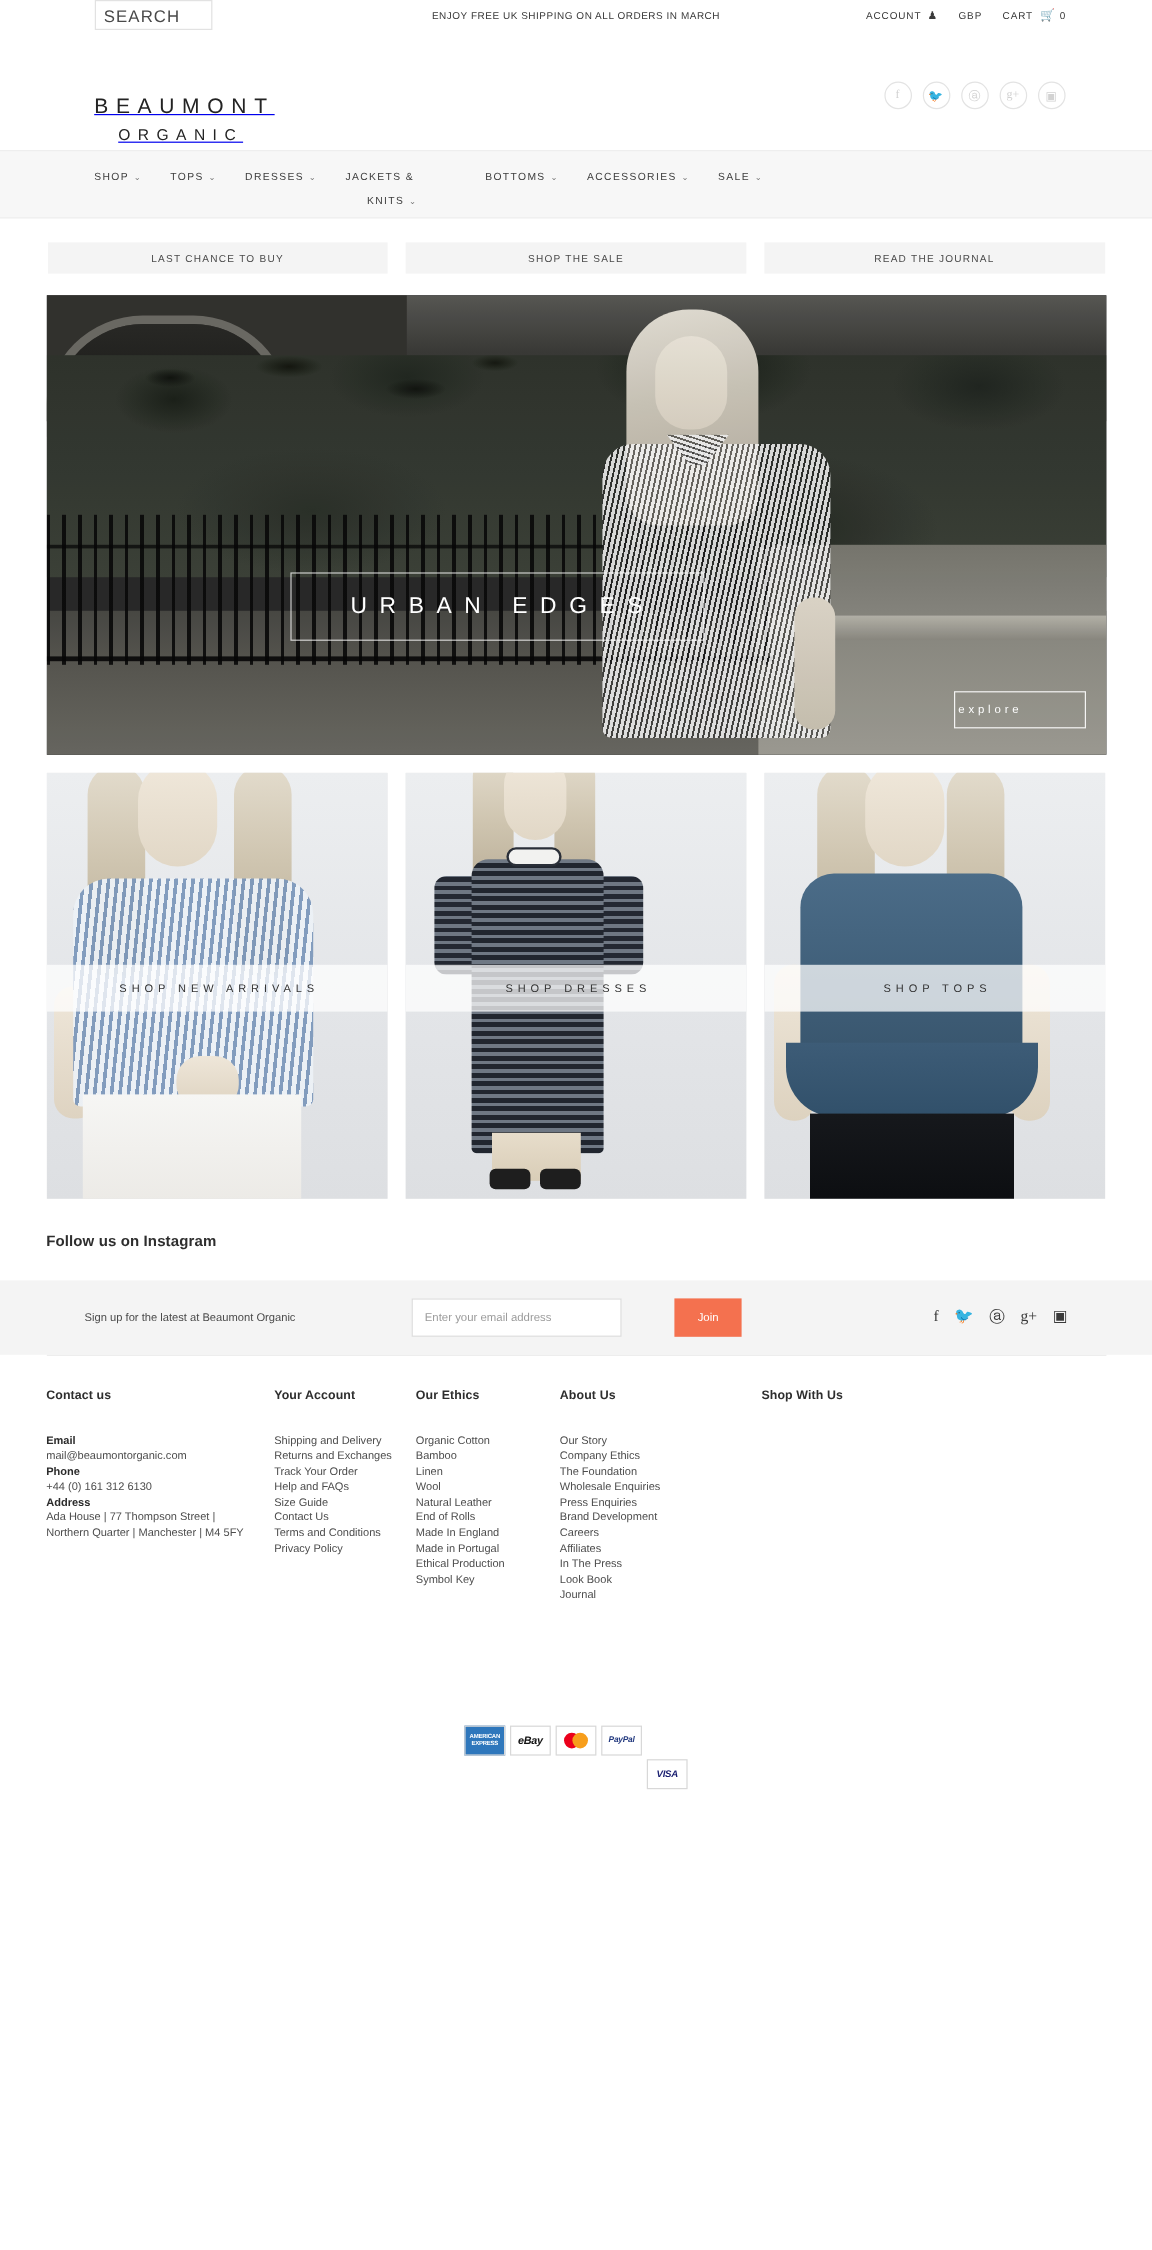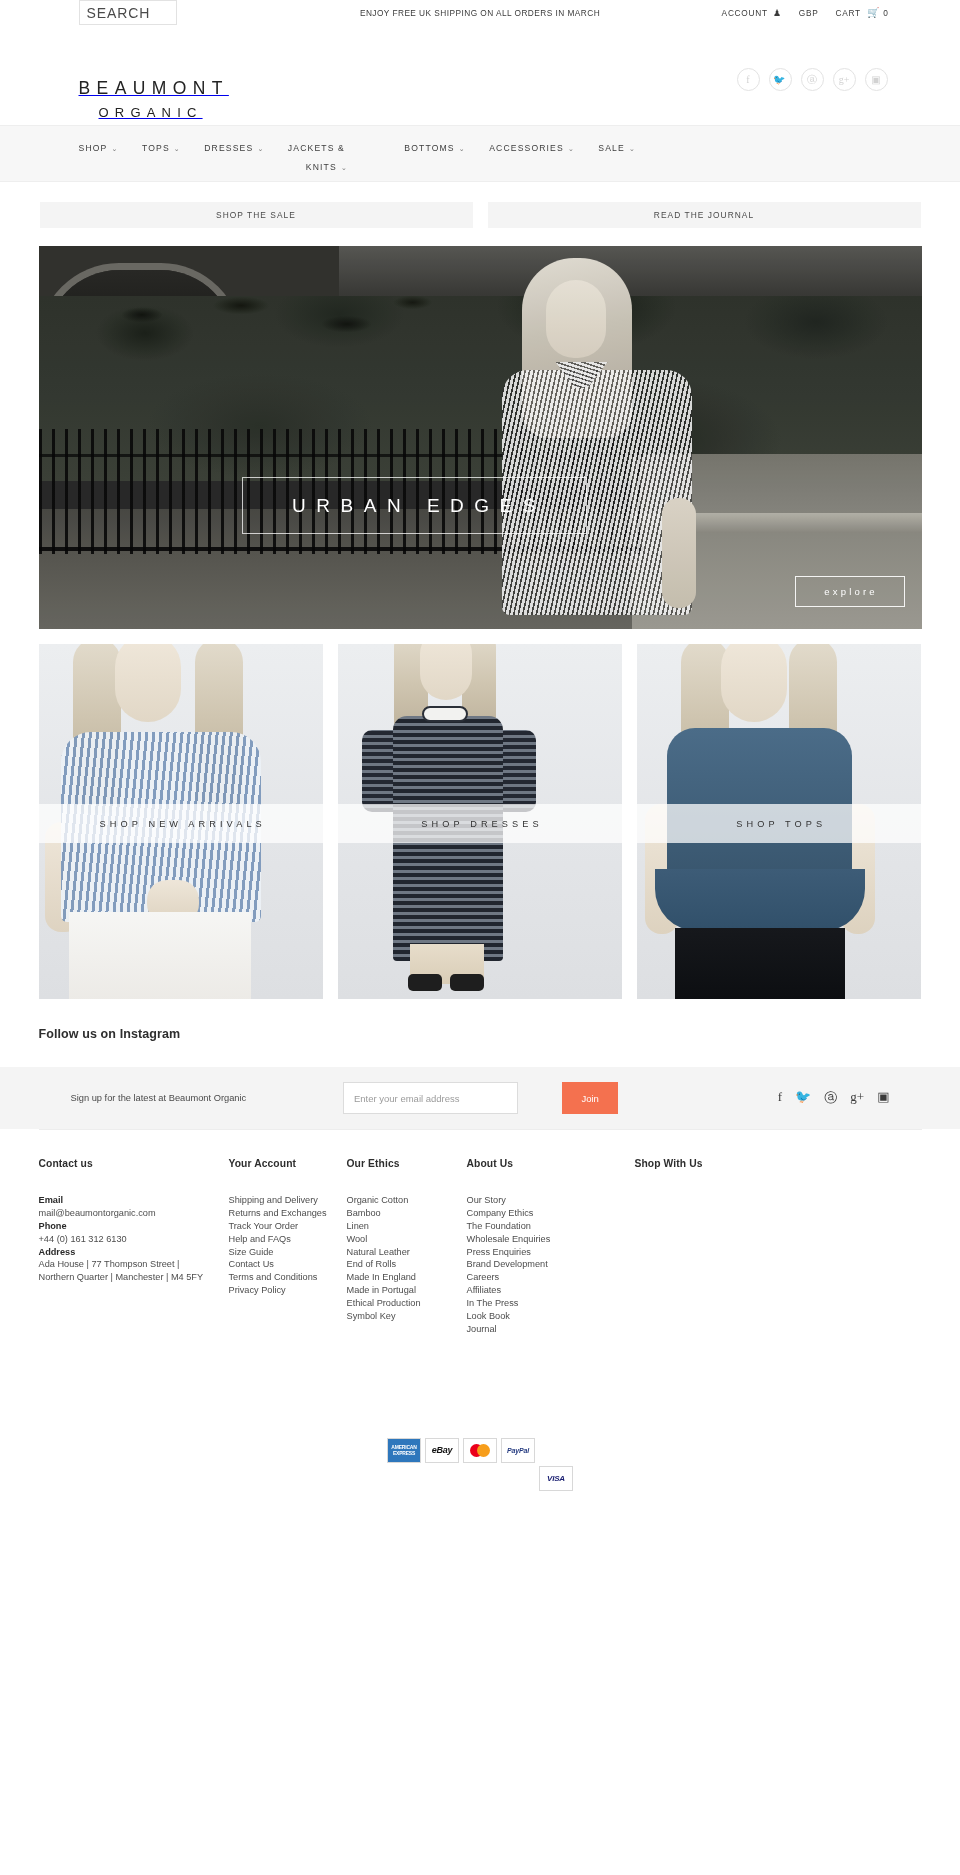--- a/index.html
+++ b/index.html
@@ -193,21 +193,21 @@
   }
   .hero-title span {
     font-size:19px; letter-spacing:10.5px; color:#ffffff;
     text-indent:10px; font-weight:300;
     font-family:"Liberation Sans", sans-serif;
   }
   .hero-explore {
     position:absolute; right:17px; bottom:22px;
     width:110px; height:31px;
     border:1px solid rgba(255,255,255,.9);
-    display:flex; align-items:center; justify-content:center;
+    display:flex; align-items:center; justify-content:flex-start;
     color:#fff; font-size:9.5px; letter-spacing:3.2px;
     text-decoration:none; text-indent:3px;
   }
 
   
   .tiles { display:flex; gap:15px; margin-top:15px; }
   .tile { position:relative; flex:1; height:355px; overflow:hidden; background:#e9eaec; }
   .tile-photo { position:absolute; inset:0; }
   .tp-bg { position:absolute; inset:0; background:linear-gradient(180deg,#eceef0 0%,#e3e5e8 55%,#dddfe2 100%); }
   .tp-hair-l, .tp-hair-r {
@@ -440,20 +440,23 @@
         <a href="#"><span>SALE</span><span class="car">⌄</span></a>
       </li>
     </ul>
   </div>
 </div>
 
 <div class="wrap">
 
   <div class="promo-row">
     <a class="promo-btn" href="#">
+        <span>LAST CHANCE TO BUY</span>
+      </a>
+    <a class="promo-btn" href="#">
         <span>SHOP THE SALE</span>
       </a>
     <a class="promo-btn" href="#">
         <span>READ THE JOURNAL</span>
       </a>
   </div>
 
   <div class="hero">
     <div class="hero-bg">
       <div class="hg-sky"></div>

